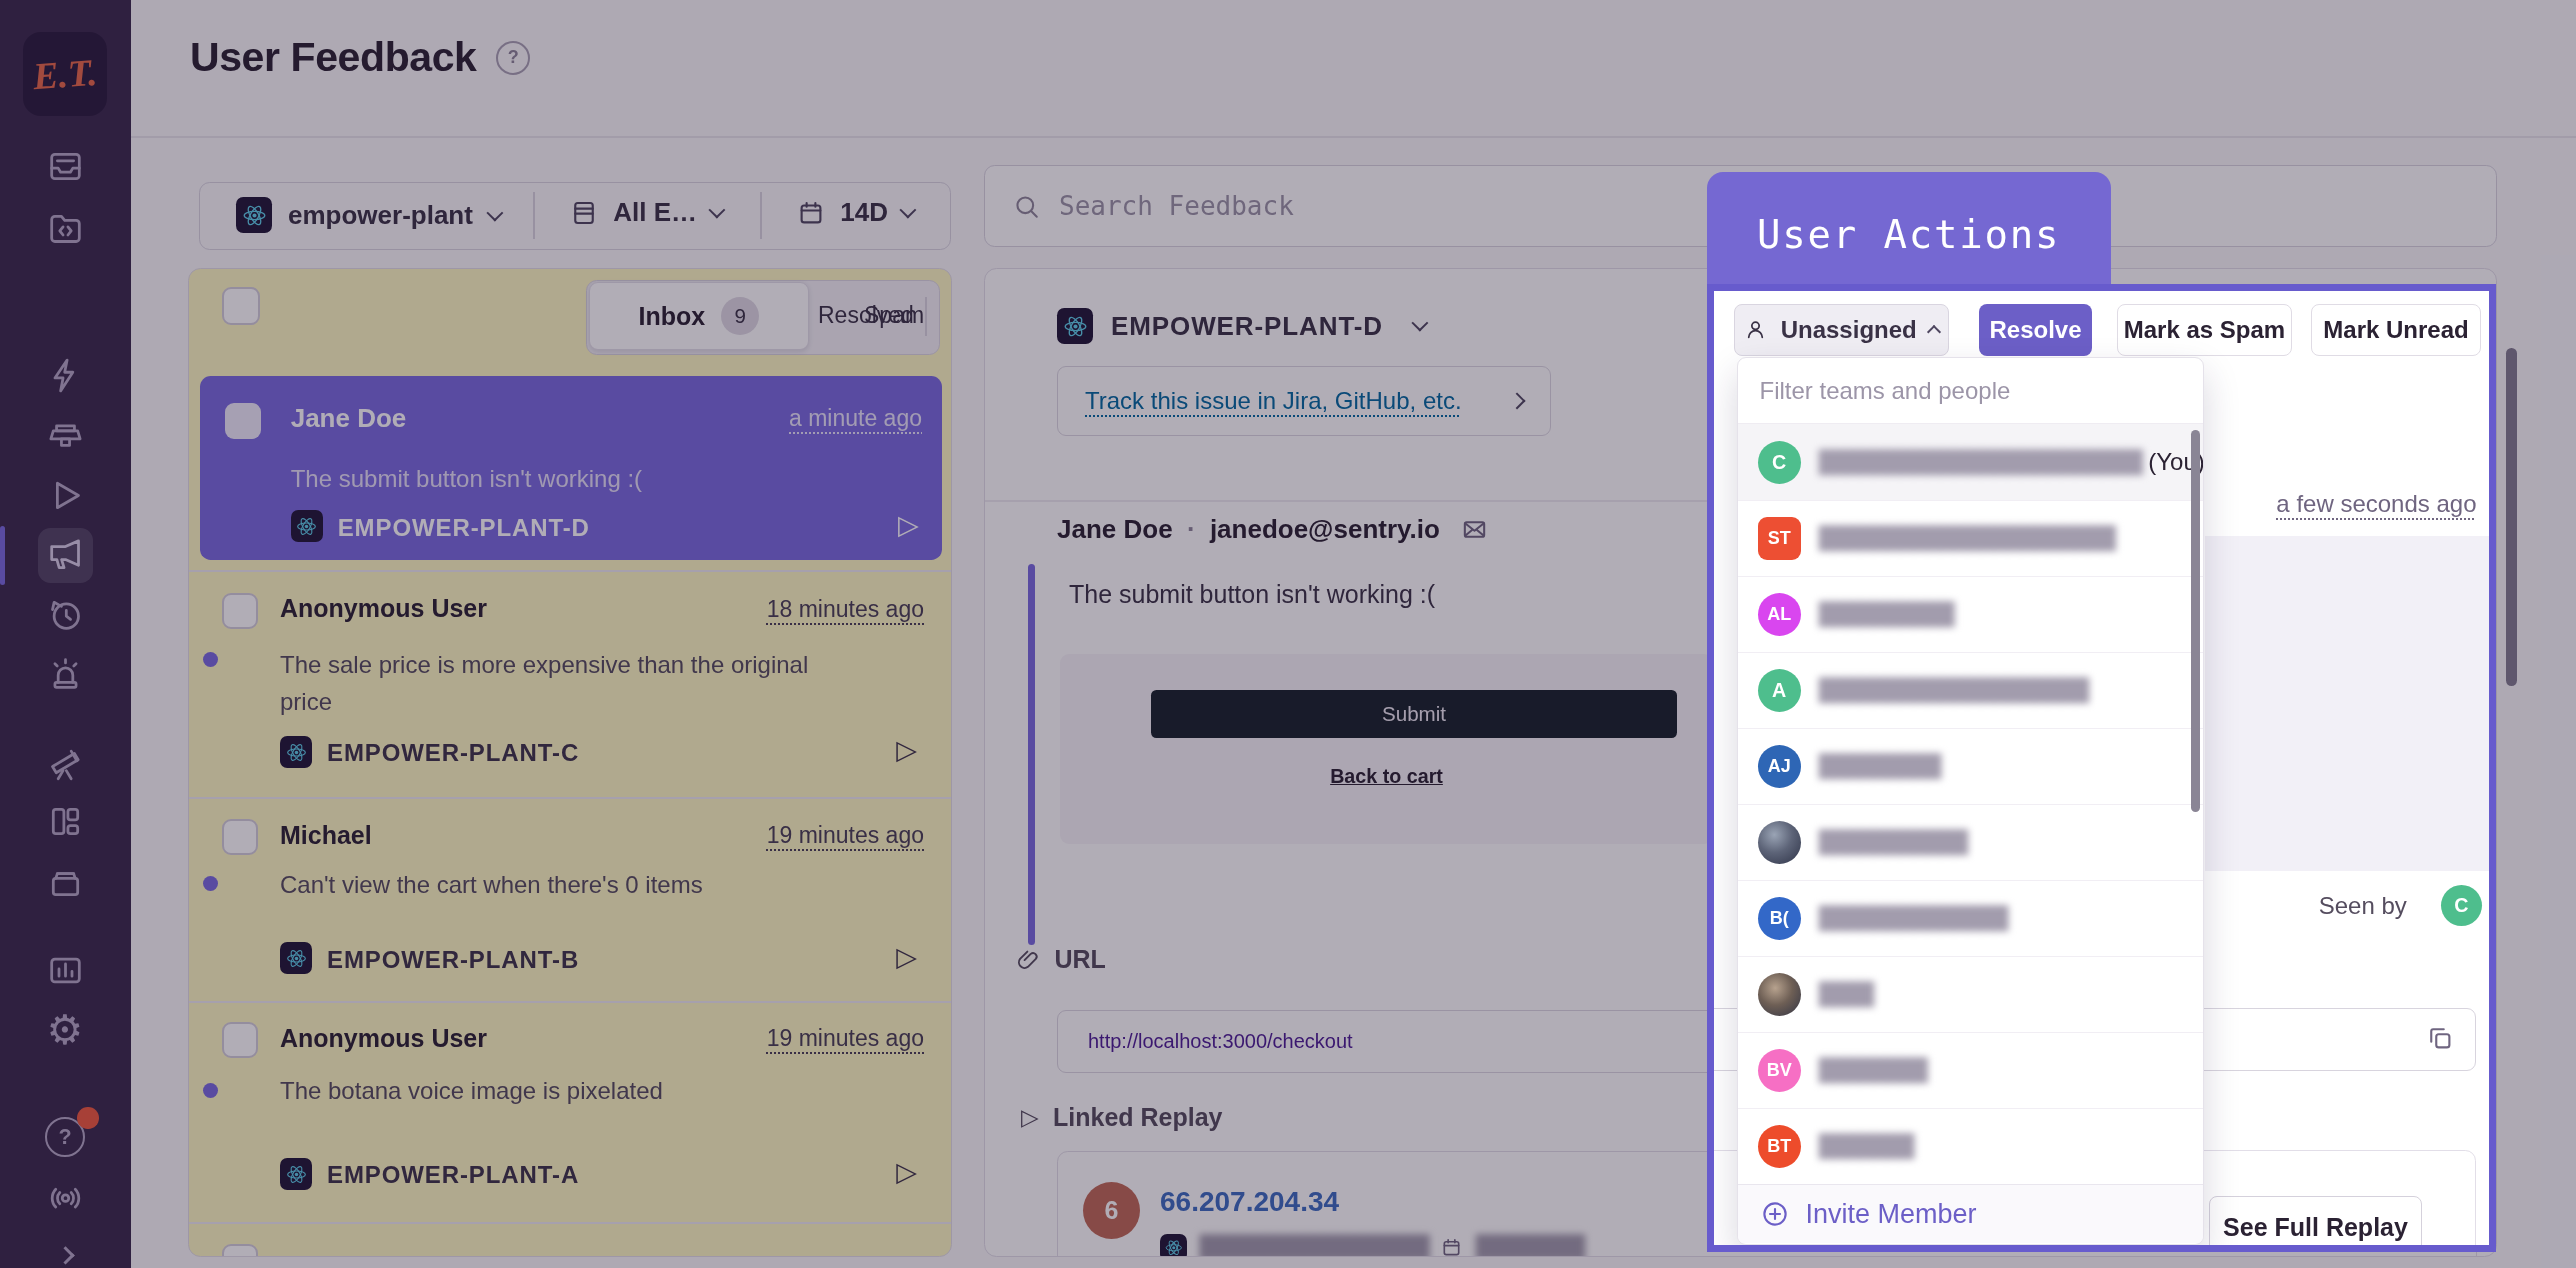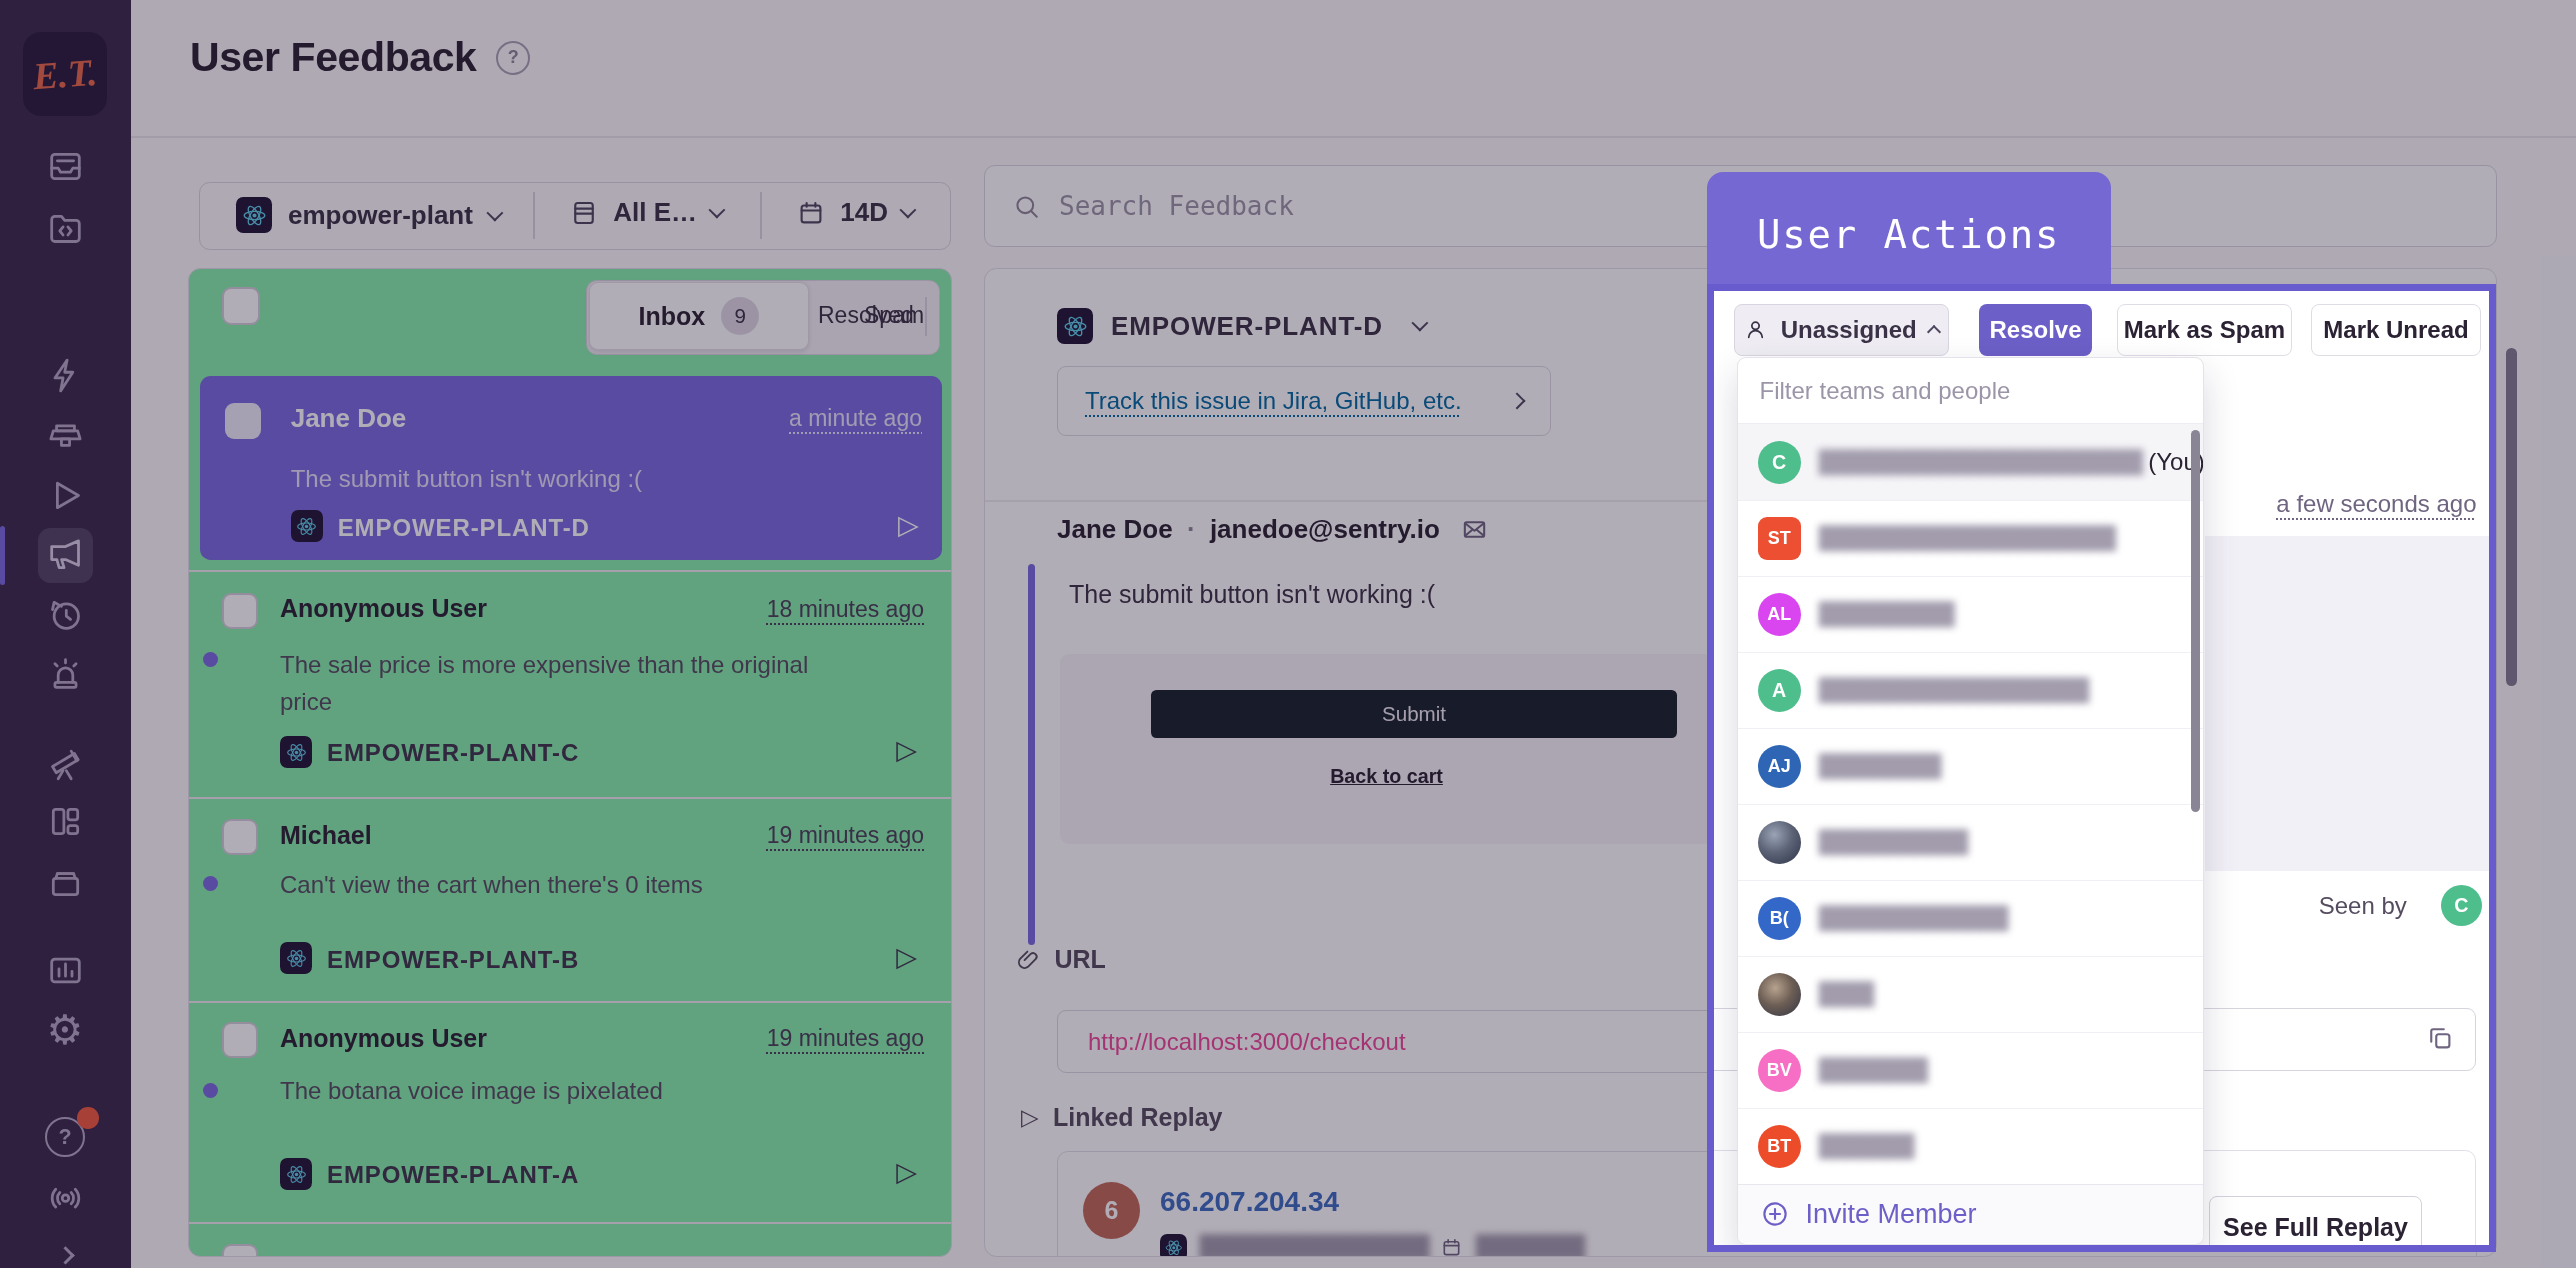--- a/index.html
+++ b/index.html
@@ -177,21 +177,21 @@
   <div class="abs flex" style="left:984px;top:165px;width:1513px;height:82px;border:1.8px solid #D9D5E0;border-radius:10.7px;background:#fff;box-sizing:border-box;padding-left:27px;gap:18px;">
     <span class="ic" style="color:#8E8699;">
       <svg width="29" height="29" viewBox="0 0 24 24">
           <circle cx="11" cy="11" r="6.5"></circle>
           <path d="M15.8 15.8L20.5 20.5"></path>
         </svg>
     </span>
     <input class="mono" style="font-size: 26px; width: 1252px;" placeholder="Search Feedback">
   </div>
 
-  <div class="abs" style="left:188px;top:268px;width:764px;height:989px;background:#86efac;border:1.8px solid #E2DEE8;border-radius:12.5px;box-sizing:border-box;overflow:hidden;">
+  <div class="abs" style="left:188px;top:268px;width:764px;height:989px;background:#fef9c3;border:1.8px solid #E2DEE8;border-radius:12.5px;box-sizing:border-box;overflow:hidden;">
 
     <div class="abs checkbox" style="left:33px;top:18px;width:38px;height:38px;"></div>
 
     <div class="abs" style="left:397px;top:10.7px;width:354px;height:75px;background:#F4F2F6;border:1.8px solid #DCD8E2;border-radius:10.7px;box-sizing:border-box;">
       <div class="abs flex" style="left:1.8px;top:1.8px;width:220px;height:68px;background:#fff;border:1.8px solid #E3DFE8;border-radius:9px;box-sizing:border-box;justify-content:center;gap:16px;box-shadow:0 1.8px 5.4px rgba(40,30,70,.12);">
         <span style="font-size:25px;font-weight:bold;color:#2B2233;">Inbox</span>
         <span style="width:38px;height:38px;border-radius:50%;background:#DFDAE4;color:#3A3246;font-size:20.6px;display:flex;align-items:center;justify-content:center;">9</span>
       </div>
       <span class="abs" style="left:231px;top:21.5px;font-size:23px;color:#3A3246;">Resolved</span>
       <div class="abs" style="left:338px;top:16px;width:1.8px;height:39px;background:#D9D5E0;"></div>
@@ -332,21 +332,21 @@
       </div>
     </div>
 
     <div class="abs flex ic" style="left:30px;top:676px;gap:12.5px;color:#554D5F;">
       <svg width="27" height="27" viewBox="0 0 24 24">
           <path d="M8.5 12.5l5.5-5.5a3.2 3.2 0 0 1 4.5 4.5l-7 7a5 5 0 0 1-7-7l6.5-6.5"></path>
         </svg>
       <span style="font-size:25px;font-weight:bold;">URL</span>
     </div>
     <div class="abs flex" style="left:72px;top:741px;width:1420px;height:63px;border:1.8px solid #DCD8E2;border-radius:9px;box-sizing:border-box;padding-left:30px;background:#fff;">
-      <span style="font-size:24px;color:#ec4899;">http://localhost:3000/checkout</span>
+      <span style="font-size:20px;color:#4c1d95;">http://localhost:3000/checkout</span>
     </div>
 
     <div class="abs flex" style="left:36px;top:834px;gap:14.3px;color:#554D5F;">
       <span class="play" style="font-size:23px;color:#554D5F;">▷</span>
       <span style="font-size:25px;font-weight:bold;">Linked Replay</span>
     </div>
     <div class="abs" style="left:72px;top:882px;width:1420px;height:179px;border:1.8px solid #E2DEE8;border-radius:10.7px;box-sizing:border-box;background:#fff;">
       <div class="avatar" style="position: absolute; left: 25px; top: 30px; width: 57px; height: 57px; font-size: 25px; background: rgb(192, 106, 87);">
         <span>6</span>
       </div>

